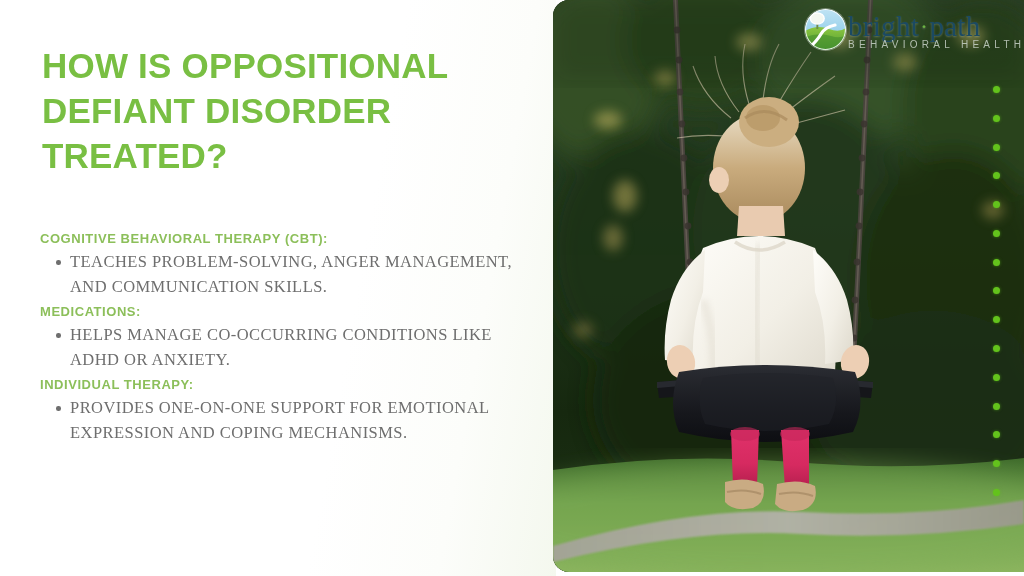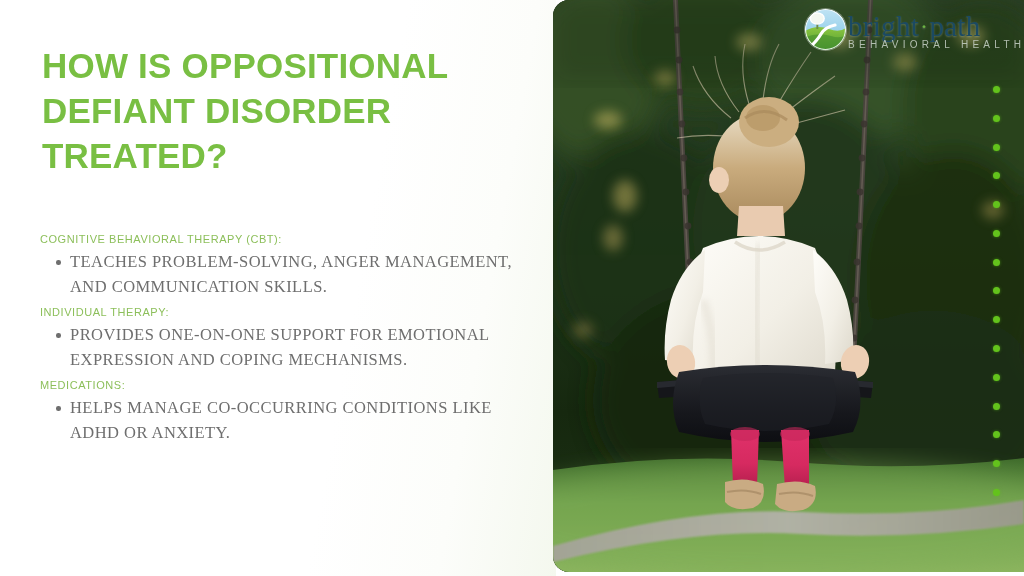--- a/index.html
+++ b/index.html
@@ -43,22 +43,22 @@
 
   .body-block {
     position: absolute;
     left: 40px;
     top: 228px;
     width: 480px;
   }
 
   .sub-head {
     color: #8cbf5a;
-    font-size: 11px;
-    font-weight: normal;
+    font-size: 13px;
+    font-weight: bold;
     letter-spacing: 0.55px;
     line-height: 22px;
     text-transform: uppercase;
     margin: 0;
   }
 
   .bullet-list {
     list-style: none;
     margin: 0 0 2px 0;
     padding: 0;
@@ -183,35 +183,35 @@
         <p class="sub-head">Cognitive Behavioral Therapy (CBT):</p>
         <ul class="bullet-list">
           <li class="bullet-item">
             <span class="dot"></span>
             <span>Teaches problem-solving, anger management, and communication skills.</span>
           </li>
         </ul>
       </div>
 
       <div>
+        <p class="sub-head">Medications:</p>
+        <ul class="bullet-list">
+          <li class="bullet-item">
+            <span class="dot"></span>
+            <span>Helps manage co-occurring conditions like ADHD or anxiety.</span>
+          </li>
+        </ul>
+      </div>
+
+      <div>
         <p class="sub-head">Individual Therapy:</p>
         <ul class="bullet-list">
           <li class="bullet-item">
             <span class="dot"></span>
             <span>Provides one-on-one support for emotional expression and coping mechanisms.</span>
-          </li>
-        </ul>
-      </div>
-
-      <div>
-        <p class="sub-head">Medications:</p>
-        <ul class="bullet-list">
-          <li class="bullet-item">
-            <span class="dot"></span>
-            <span>Helps manage co-occurring conditions like ADHD or anxiety.</span>
           </li>
         </ul>
       </div>
 
     </div>
   </div>
 
   <div class="photo">
     <svg width="471" height="572" viewBox="0 0 471 572" xmlns="http://www.w3.org/2000/svg">
       <defs>

